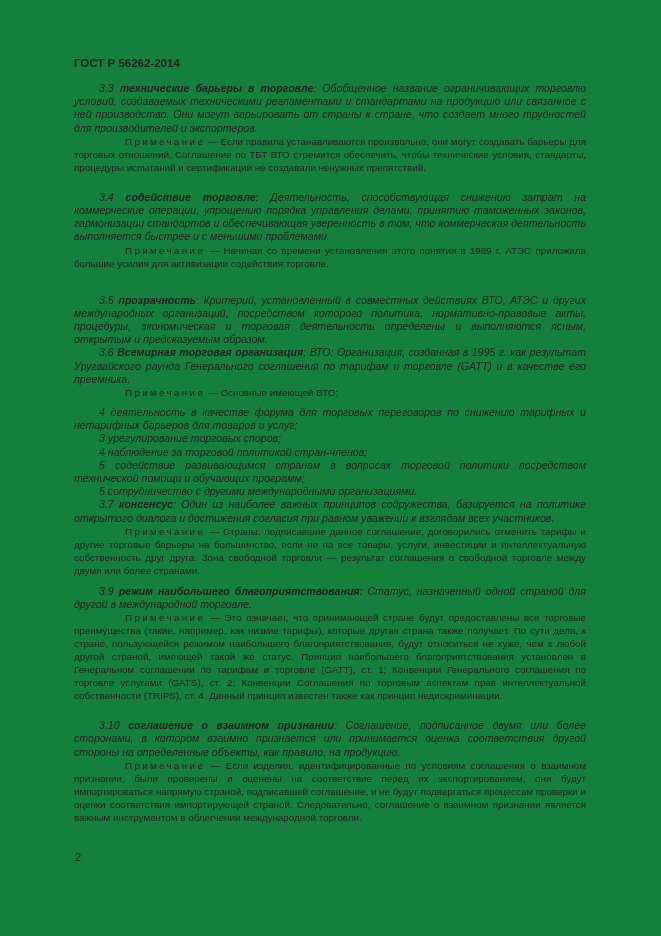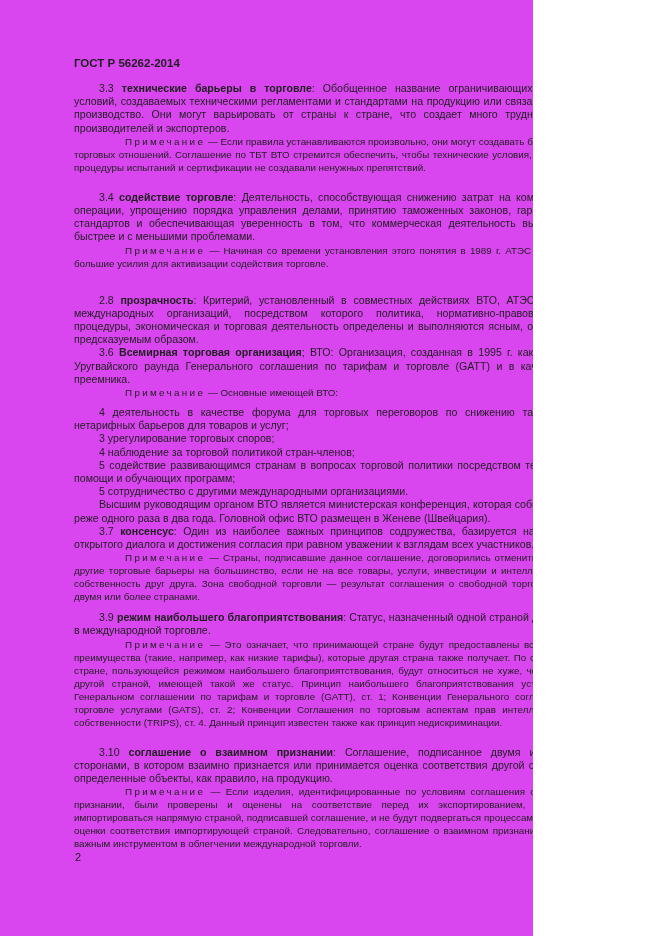--- a/index.html
+++ b/index.html
@@ -2,23 +2,23 @@
 <html lang="ru"><head>
 <meta charset="utf-8">
 <style>
   html, body {
     margin: 0;
     padding: 0;
     background: #ffffff;
   }
   .page {
     position: relative;
-    width: 533px;
+    width: 661px;
     height: 936px;
-    background: #d946ef;
+    background: #15803d;
     font-family: "Liberation Sans", sans-serif;
     color: #1f1f1f;
     overflow: hidden;
   }
   .content {
     position: absolute;
     left: 74px;
     top: 57px;
     width: 512px;
   }
@@ -27,20 +27,21 @@
     font-size: 11.5px;
     line-height: 13px;
     margin: 0 0 12px 0;
   }
   .para {
     font-size: 10.6px;
     line-height: 13.2px;
     text-align: justify;
     text-indent: 25px;
     margin: 0;
+    font-style: italic;
   }
   .note {
     font-size: 9.8px;
     line-height: 13px;
     text-align: justify;
     text-indent: 25px;
     margin: 0;
   }
   .note-label {
     letter-spacing: 0.24em;
@@ -73,34 +74,33 @@
       <p class="para"><span>3.3</span> <span class="term">технические барьеры в торговле</span><span>: Обобщенное название ограничивающих торговлю условий, создаваемых техническими регламентами и стандартами на продукцию или связанное с ней производство. Они могут варьировать от страны к стране, что создает много трудностей для производителей и экспортеров.</span></p>
       <p class="note"><span class="note-label">Примечание</span> <span>— Если правила устанавливаются произвольно, они могут создавать барьеры для торговых отношений. Соглашение по ТБТ ВТО стремится обеспечить, чтобы технические условия, стандарты, процедуры испытаний и сертификации не создавали ненужных препятствий.</span></p>
     </div>
 
     <div class="gap-17">
       <p class="para"><span>3.4</span> <span class="term">содействие торговле</span><span>: Деятельность, способствующая снижению затрат на коммерческие операции, упрощению порядка управления делами, принятию таможенных законов, гармонизации стандартов и обеспечивающая уверенность в том, что коммерческая деятельность выполняется быстрее и с меньшими проблемами.</span></p>
       <p class="note"><span class="note-label">Примечание</span> <span>— Начиная со времени установления этого понятия в 1989 г. АТЭС приложила большие усилия для активизации содействия торговле.</span></p>
     </div>
 
     <div class="gap-24">
-      <p class="para"><span>2.8</span> <span class="term">прозрачность</span><span>: Критерий, установленный в совместных действиях ВТО, АТЭС и других международных организаций, посредством которого политика, нормативно-правовые акты, процедуры, экономическая и торговая деятельность определены и выполняются ясным, открытым и предсказуемым образом.</span></p>
+      <p class="para"><span>3.5</span> <span class="term">прозрачность</span><span>: Критерий, установленный в совместных действиях ВТО, АТЭС и других международных организаций, посредством которого политика, нормативно-правовые акты, процедуры, экономическая и торговая деятельность определены и выполняются ясным, открытым и предсказуемым образом.</span></p>
     </div>
 
     <div>
       <p class="para"><span>3.6</span> <span class="term">Всемирная торговая организация</span><span>; ВТО</span><span>: Организация, созданная в 1995 г. как результат Уругвайского раунда Генерального соглашения по тарифам и торговле (GATT) и в качестве его преемника.</span></p>
       <p class="note"><span class="note-label">Примечание</span> <span>— Основные имеющей ВТО:</span></p>
       <div class="list-block">
         <p class="para">4 деятельность в качестве форума для торговых переговоров по снижению тарифных и нетарифных барьеров для товаров и услуг;</p>
         <p class="para">3 урегулирование торговых споров;</p>
         <p class="para">4 наблюдение за торговой политикой стран-членов;</p>
         <p class="para">5 содействие развивающимся странам в вопросах торговой политики посредством технической помощи и обучающих программ;</p>
         <p class="para">5 сотрудничество с другими международными организациями.</p>
       </div>
-      <p class="para">Высшим руководящим органом ВТО является министерская конференция, которая собирается не реже одного раза в два года. Головной офис ВТО размещен в Женеве (Швейцария).</p>
     </div>
 
     <div>
       <p class="para"><span>3.7</span> <span class="term">консенсус</span><span>: Один из наиболее важных принципов содружества, базируется на политике открытого диалога и достижения согласия при равном уважении к взглядам всех участников.</span></p>
     </div>
 
     <div>
       <p class="note"><span class="note-label">Примечание</span> <span>— Страны, подписавшие данное соглашение, договорились отменить тарифы и другие торговые барьеры на большинство, если не на все товары, услуги, инвестиции и интеллектуальную собственность друг друга. Зона свободной торговли — результат соглашения о свободной торговле между двумя или более странами.</span></p>
     </div>
 

